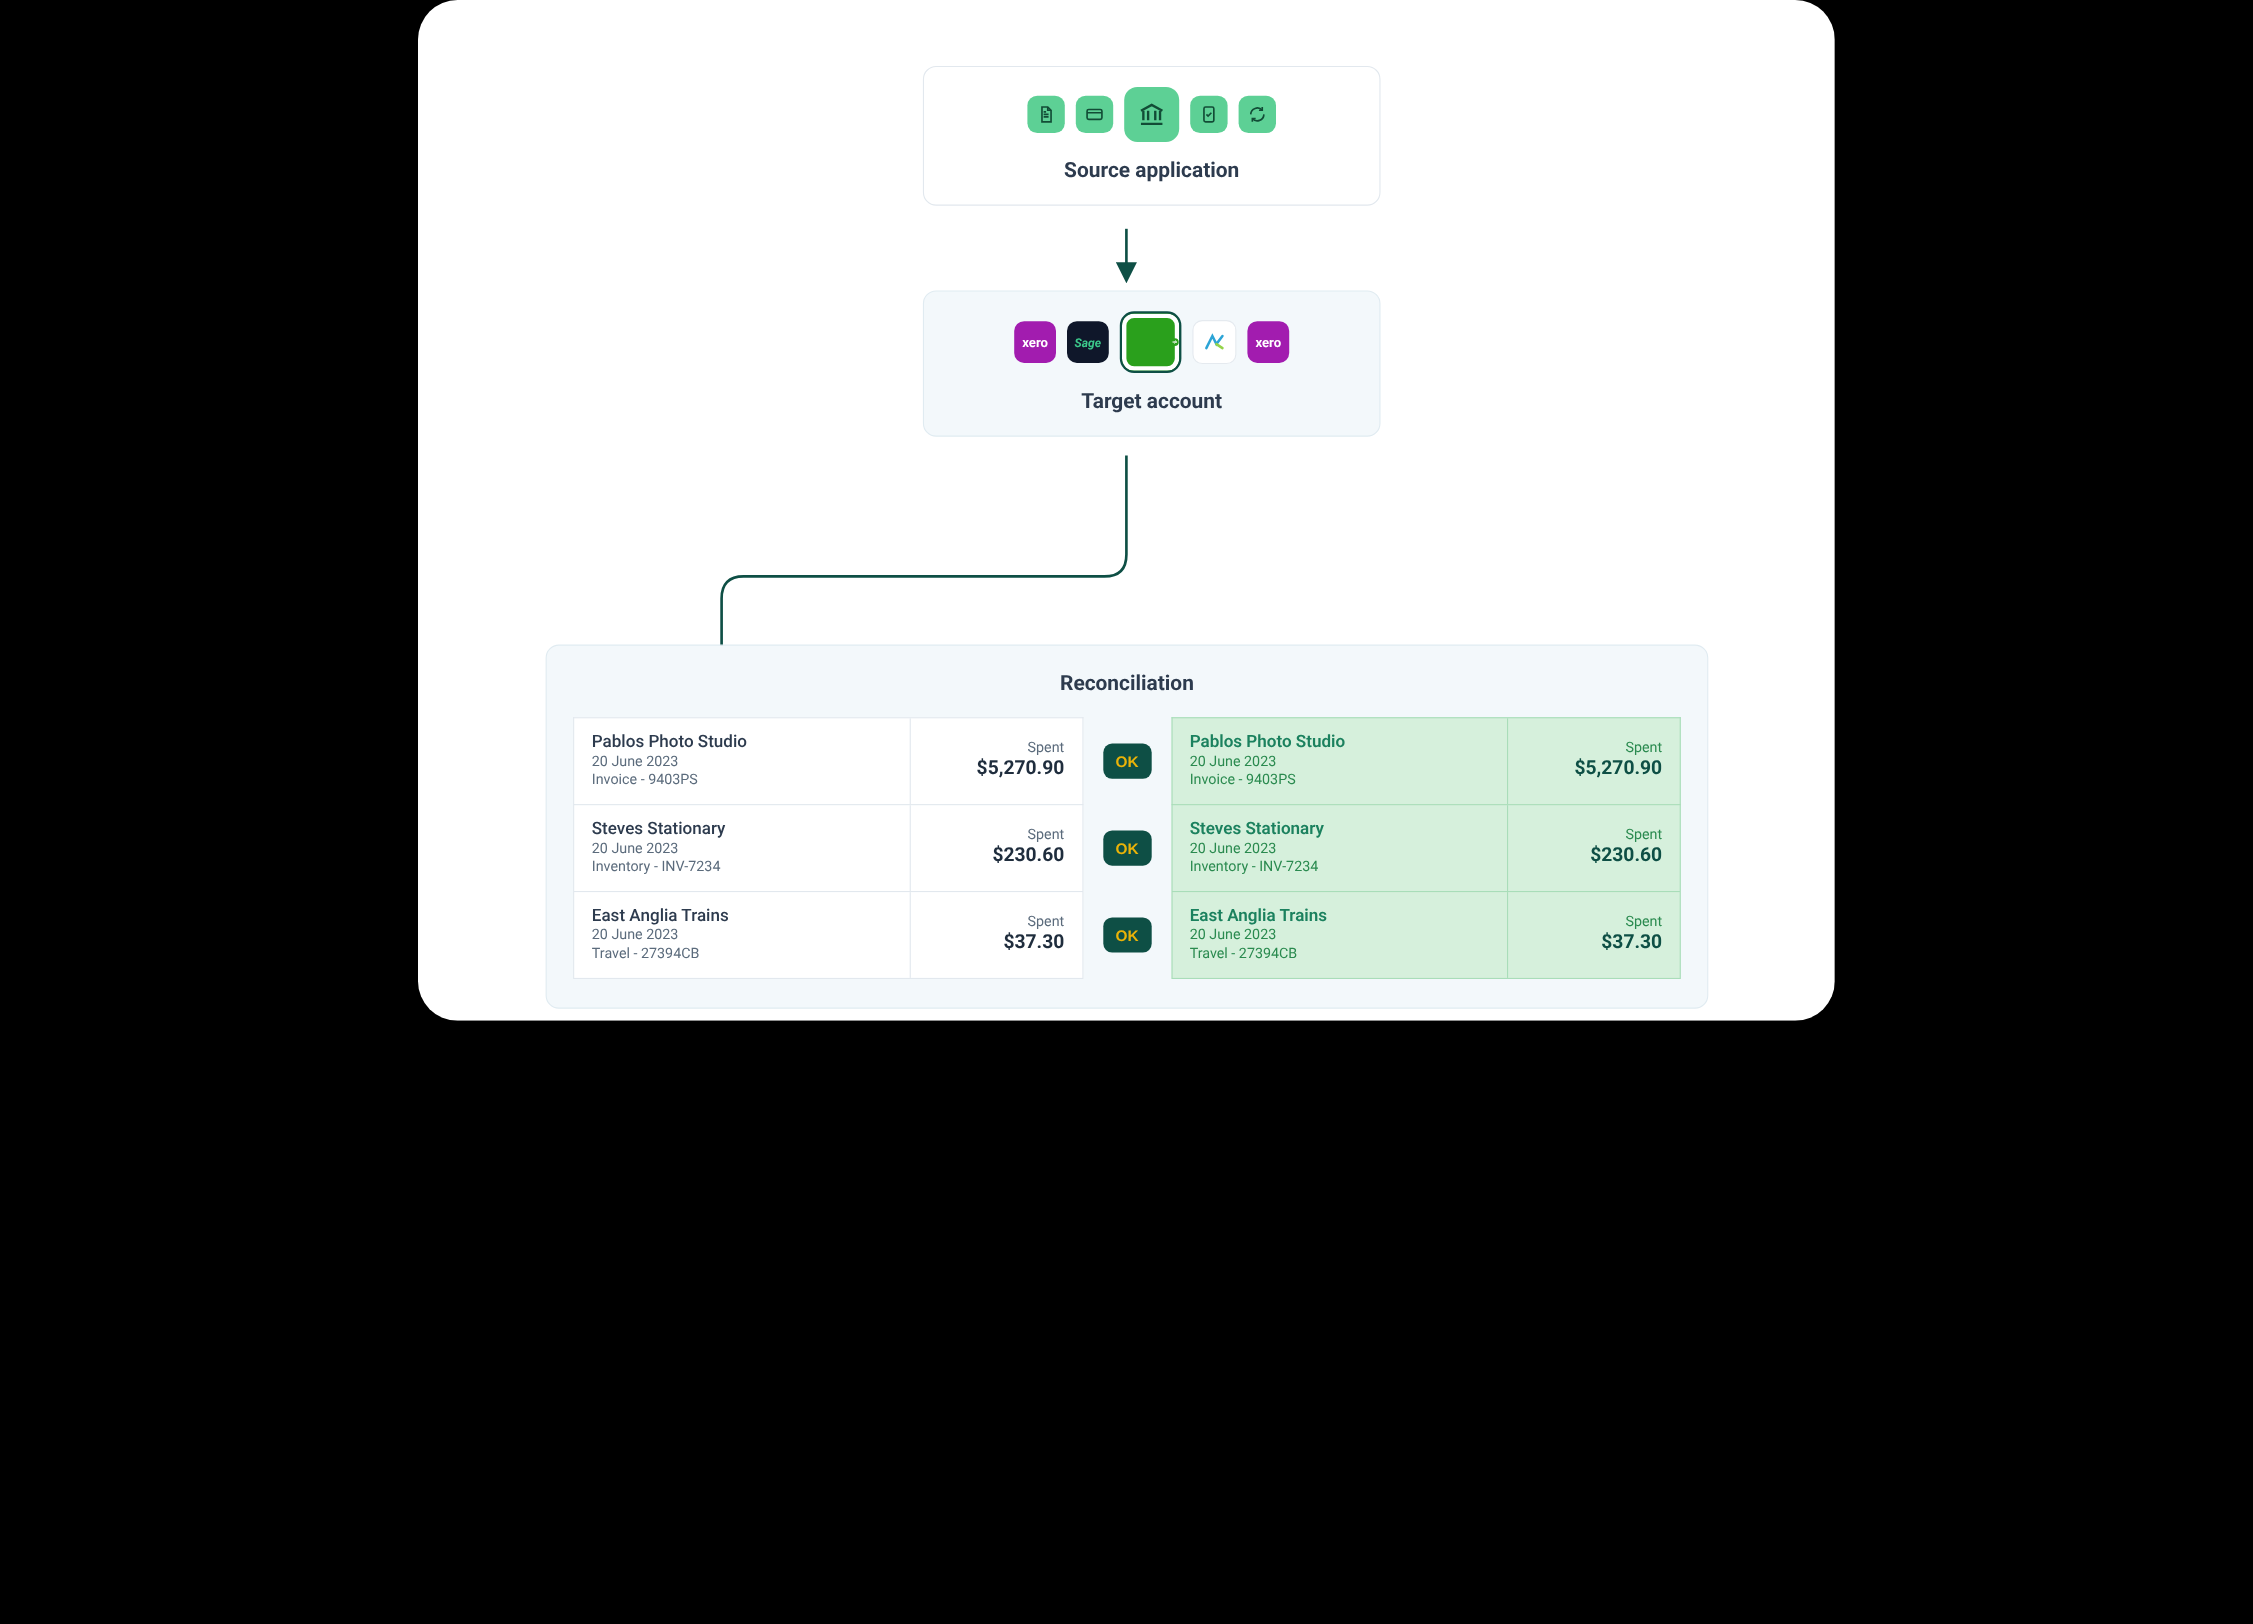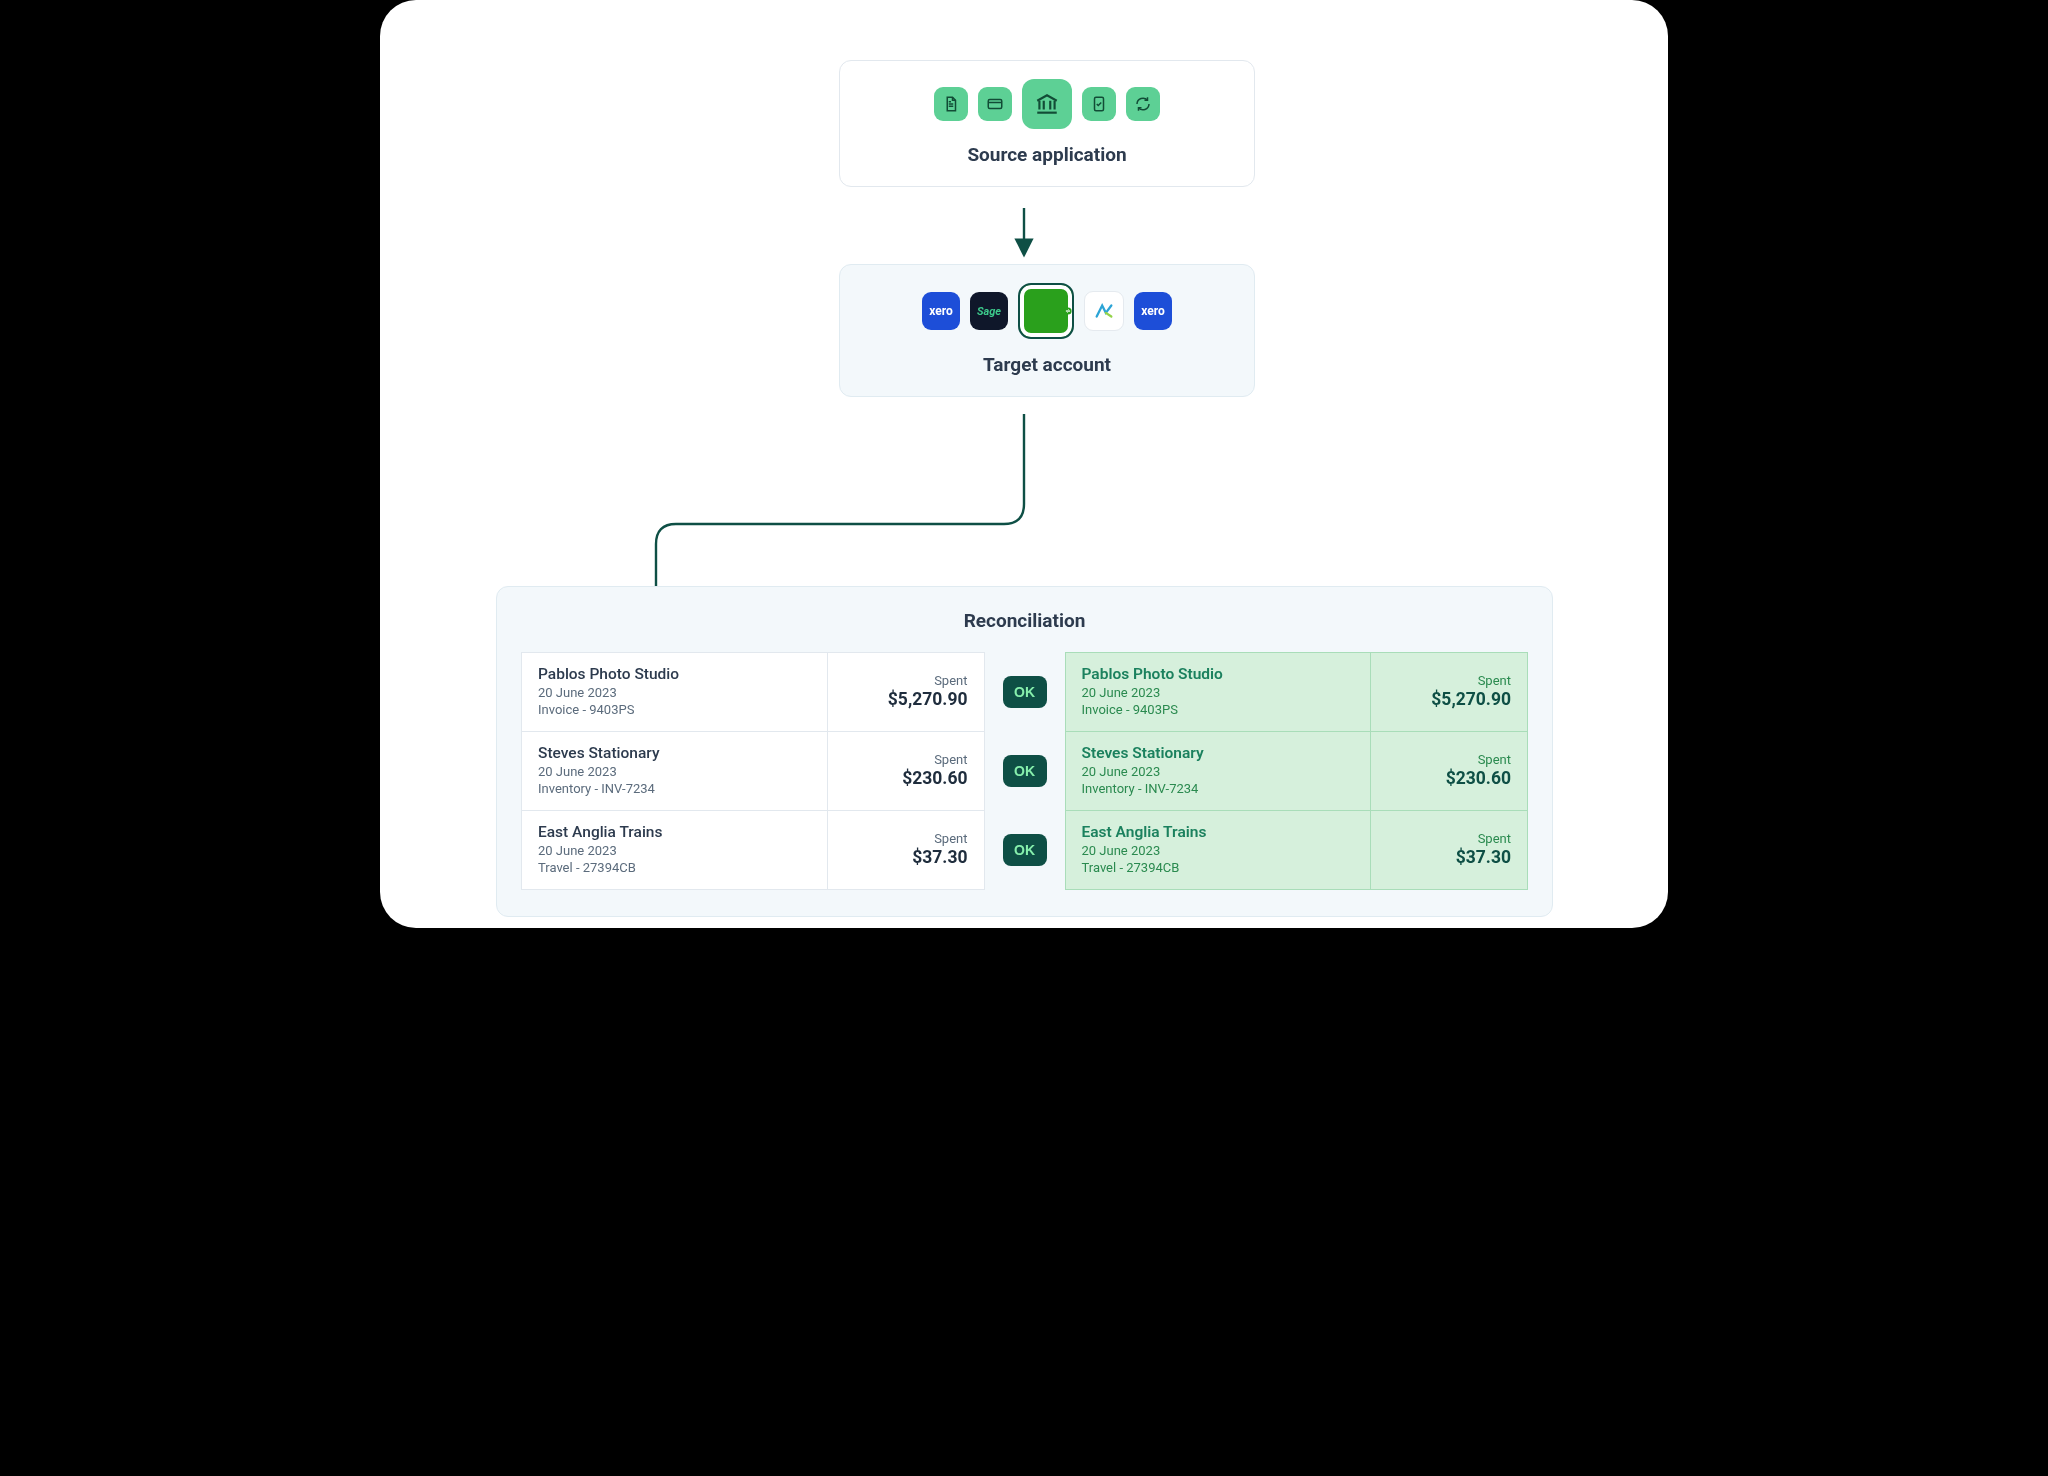--- a/index.html
+++ b/index.html
@@ -73,21 +73,21 @@
     font-weight:700;font-size:12px;color:#fff;
   }
   .logo.big{
     width:56px;height:56px;border-radius:13px;
     border:2.5px solid var(--green-dark);
     box-shadow:0 0 0 4px #fff inset;
     box-sizing:border-box;
     padding-left:44px;
   }
   .logo svg{width:22px;height:22px;}
-  .xero{background:#1d4ed8;}
+  .xero{background:#a21caf;}
   .sage{background:#0f172a;color:#3cc98b;font-size:11px;font-style:italic;}
   .qb{background:#2aa01c;position:relative;}
   .freeagent{background:#fff;border:1px solid #e5eaef;}
 
   
   svg.connector{position:absolute;overflow:visible;pointer-events:none;}
 
   
   .recon-panel{
     position:absolute;
@@ -143,21 +143,21 @@
   .info .meta{font-size:13px;color:var(--text-muted);margin-top:2px;}
   .pair.green .info .meta{color:#2a8a4f;}
   .amount .spent{font-size:13px;color:var(--text-muted);}
   .pair.green .amount .spent{color:#2a8a4f;}
   .amount .val{font-size:17.5px;font-weight:700;color:var(--navy-dark);margin-top:1px;}
   .pair.green .amount .val{color:var(--green-dark);}
 
   .ok-btn{
     align-self:center;
     background:var(--green-dark);
-    color:#86efac;
+    color:#eab308;
     font-weight:700;
     font-size:14px;
     border-radius:8px;
     width:44px;height:32px;
     display:flex;align-items:center;justify-content:center;
     border:none;
   }
 </style>
 </head>
 <body>

